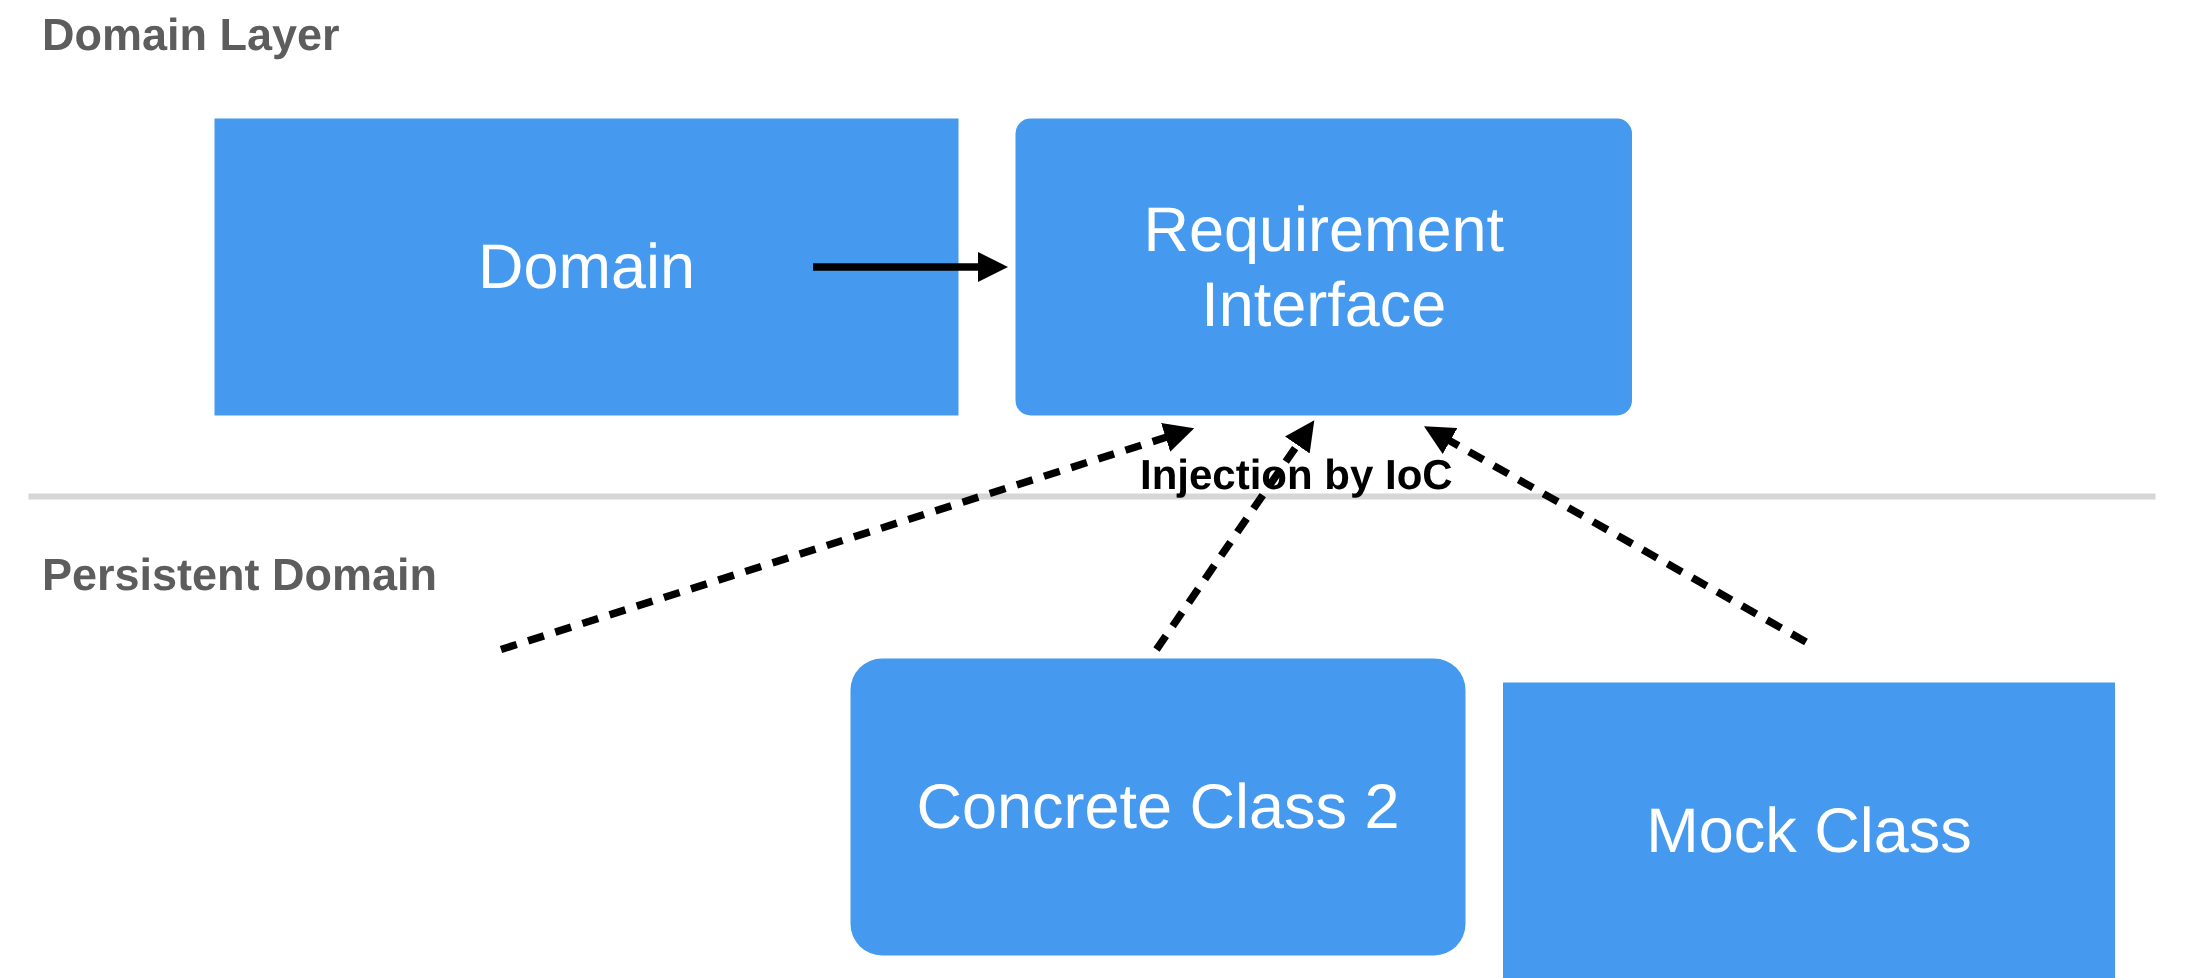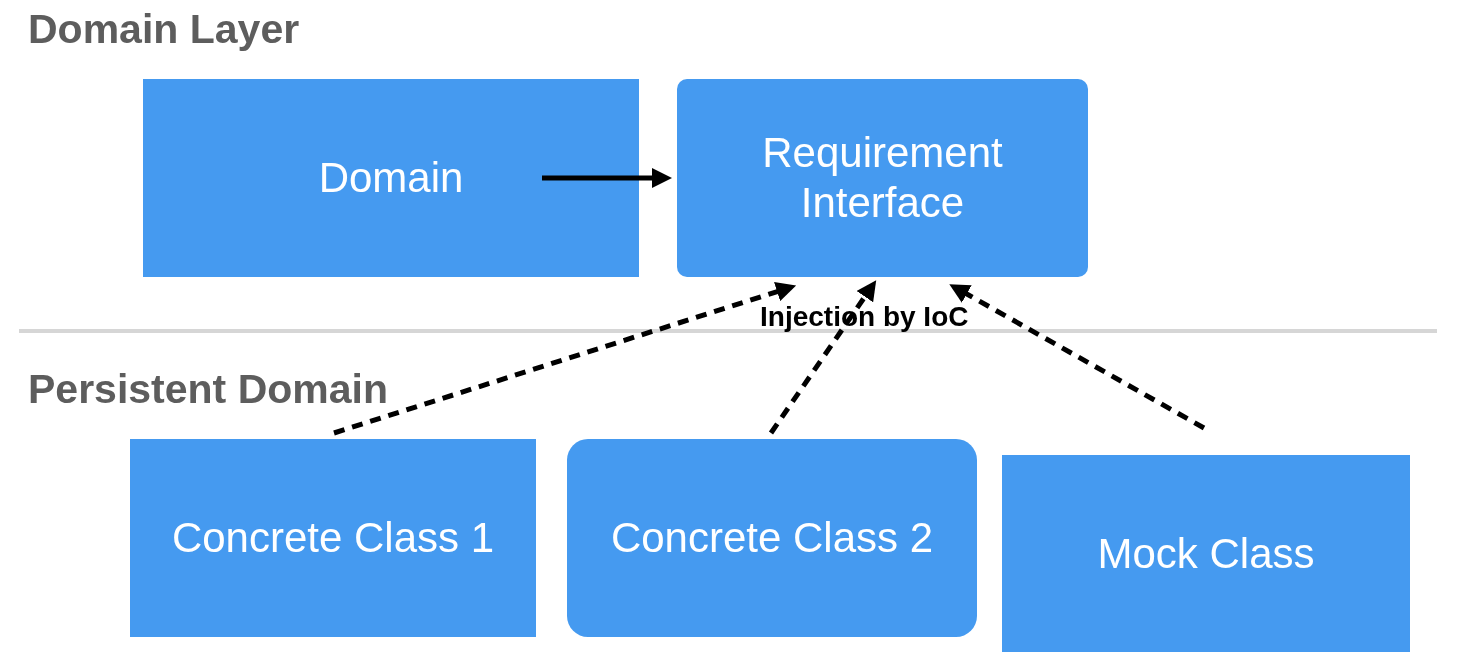--- a/index.html
+++ b/index.html
@@ -11,21 +11,21 @@
   .canvas {
     position: relative;
     width: 1468px;
     height: 652px;
     background: #ffffff;
     overflow: hidden;
   }
   .layer-title {
     position: absolute;
     left: 28px;
-    font-size: 41px;
+    font-size: 30px;
     font-weight: bold;
     line-height: 1;
     color: #5d5d5d;
     white-space: nowrap;
   }
   .layer-title.domain     { top: 9px;  }
   .layer-title.persistent { top: 369px; }
 
   .node {
     position: absolute;
@@ -89,23 +89,20 @@
   <div class="node node-ri">
     <span class="node-label">Requirement Interface</span>
   </div>
 
   <div class="divider"></div>
 
   <div class="layer-title persistent">Persistent Domain</div>
 
   <div class="injection-label">Injection by IoC</div>
 
-  <div class="node node-c1">
-    <span class="node-label">Concrete Class 1</span>
-  </div>
 
   <div class="node node-c2">
     <span class="node-label">Concrete Class 2</span>
   </div>
 
   <div class="node node-mock">
     <span class="node-label">Mock Class</span>
   </div>
 
   <svg class="arrow-layer" viewBox="0 0 1468 652">

